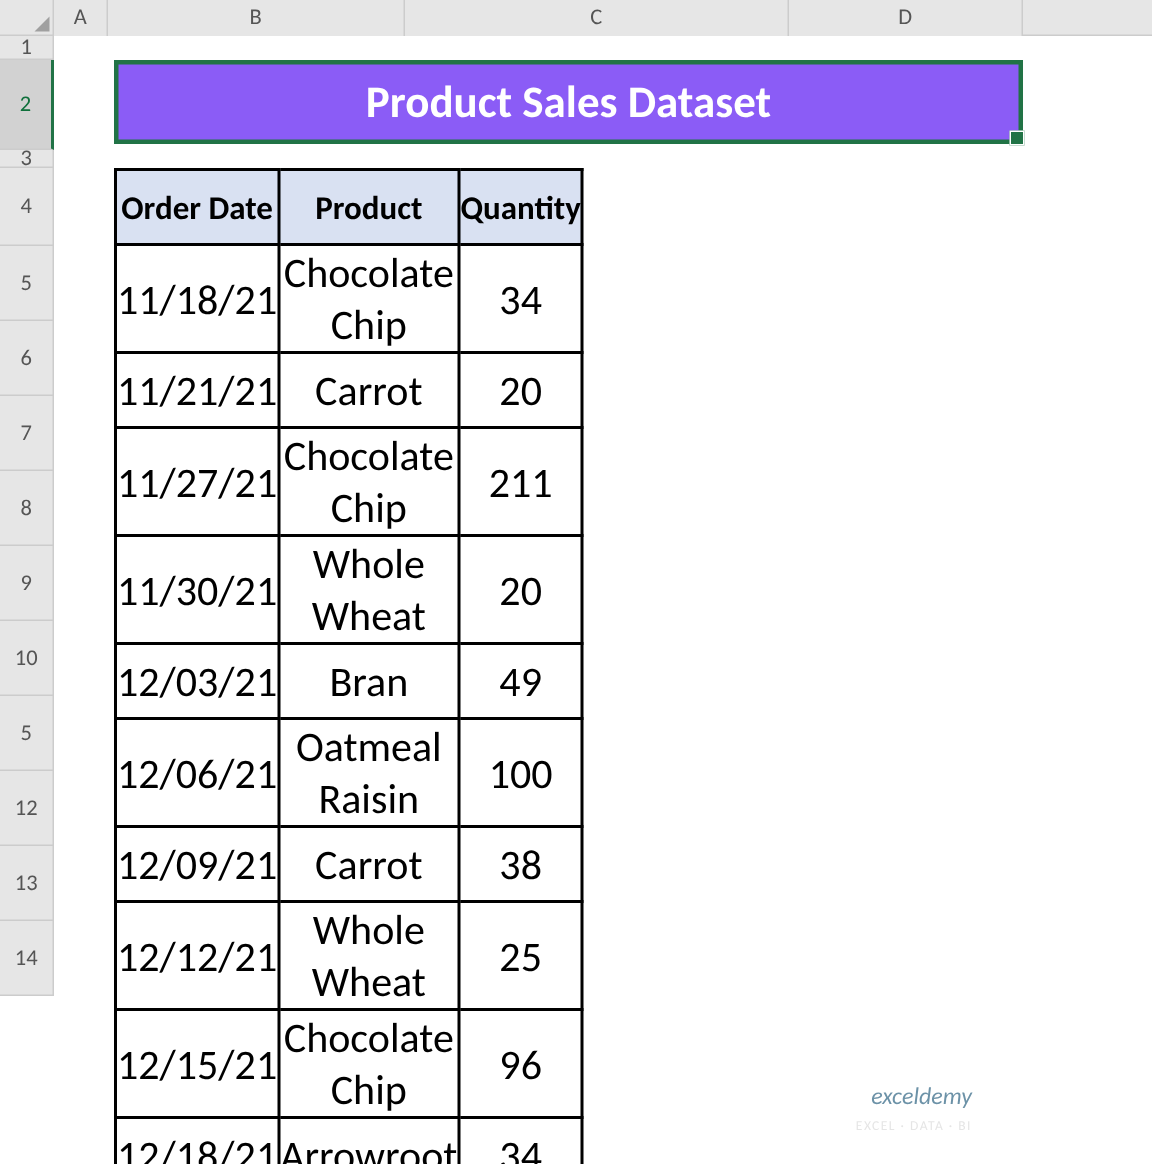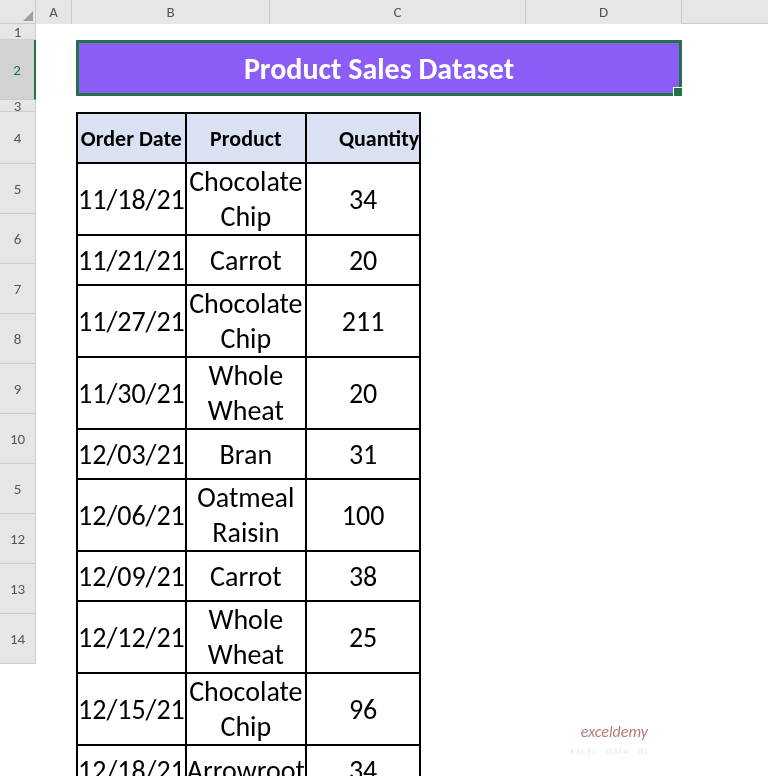--- a/index.html
+++ b/index.html
@@ -131,27 +131,27 @@
     }
     .data-table td {
       font-size: 28px;
       height: 50px;
       border: 2px solid #000;
       text-align: center;
       background: #fff;
     }
     .data-table .col-b { width: 198px; }
     .data-table .col-c { width: 256px; }
-    .data-table .col-d { width: 152px; padding-left: 32px; }
+    .data-table .col-d { width: 152px; }
     .watermark {
       position: absolute;
       right: 120px;
       bottom: 35px;
       font-size: 16px;
-      color: #7f1d1d;
+      color: #0c4a6e;
       font-style: italic;
       opacity: 0.6;
     }
     .watermark-sub {
       position: absolute;
       right: 120px;
       bottom: 20px;
       font-size: 9px;
       color: #ccc;
       opacity: 0.5;
@@ -214,21 +214,21 @@
         <td>211</td>
       </tr>
       <tr>
         <td>11/30/21</td>
         <td>Whole Wheat</td>
         <td>20</td>
       </tr>
       <tr>
         <td>12/03/21</td>
         <td>Bran</td>
-        <td>31</td>
+        <td>49</td>
       </tr>
       <tr>
         <td>12/06/21</td>
         <td>Oatmeal Raisin</td>
         <td>100</td>
       </tr>
       <tr>
         <td>12/09/21</td>
         <td>Carrot</td>
         <td>38</td>

